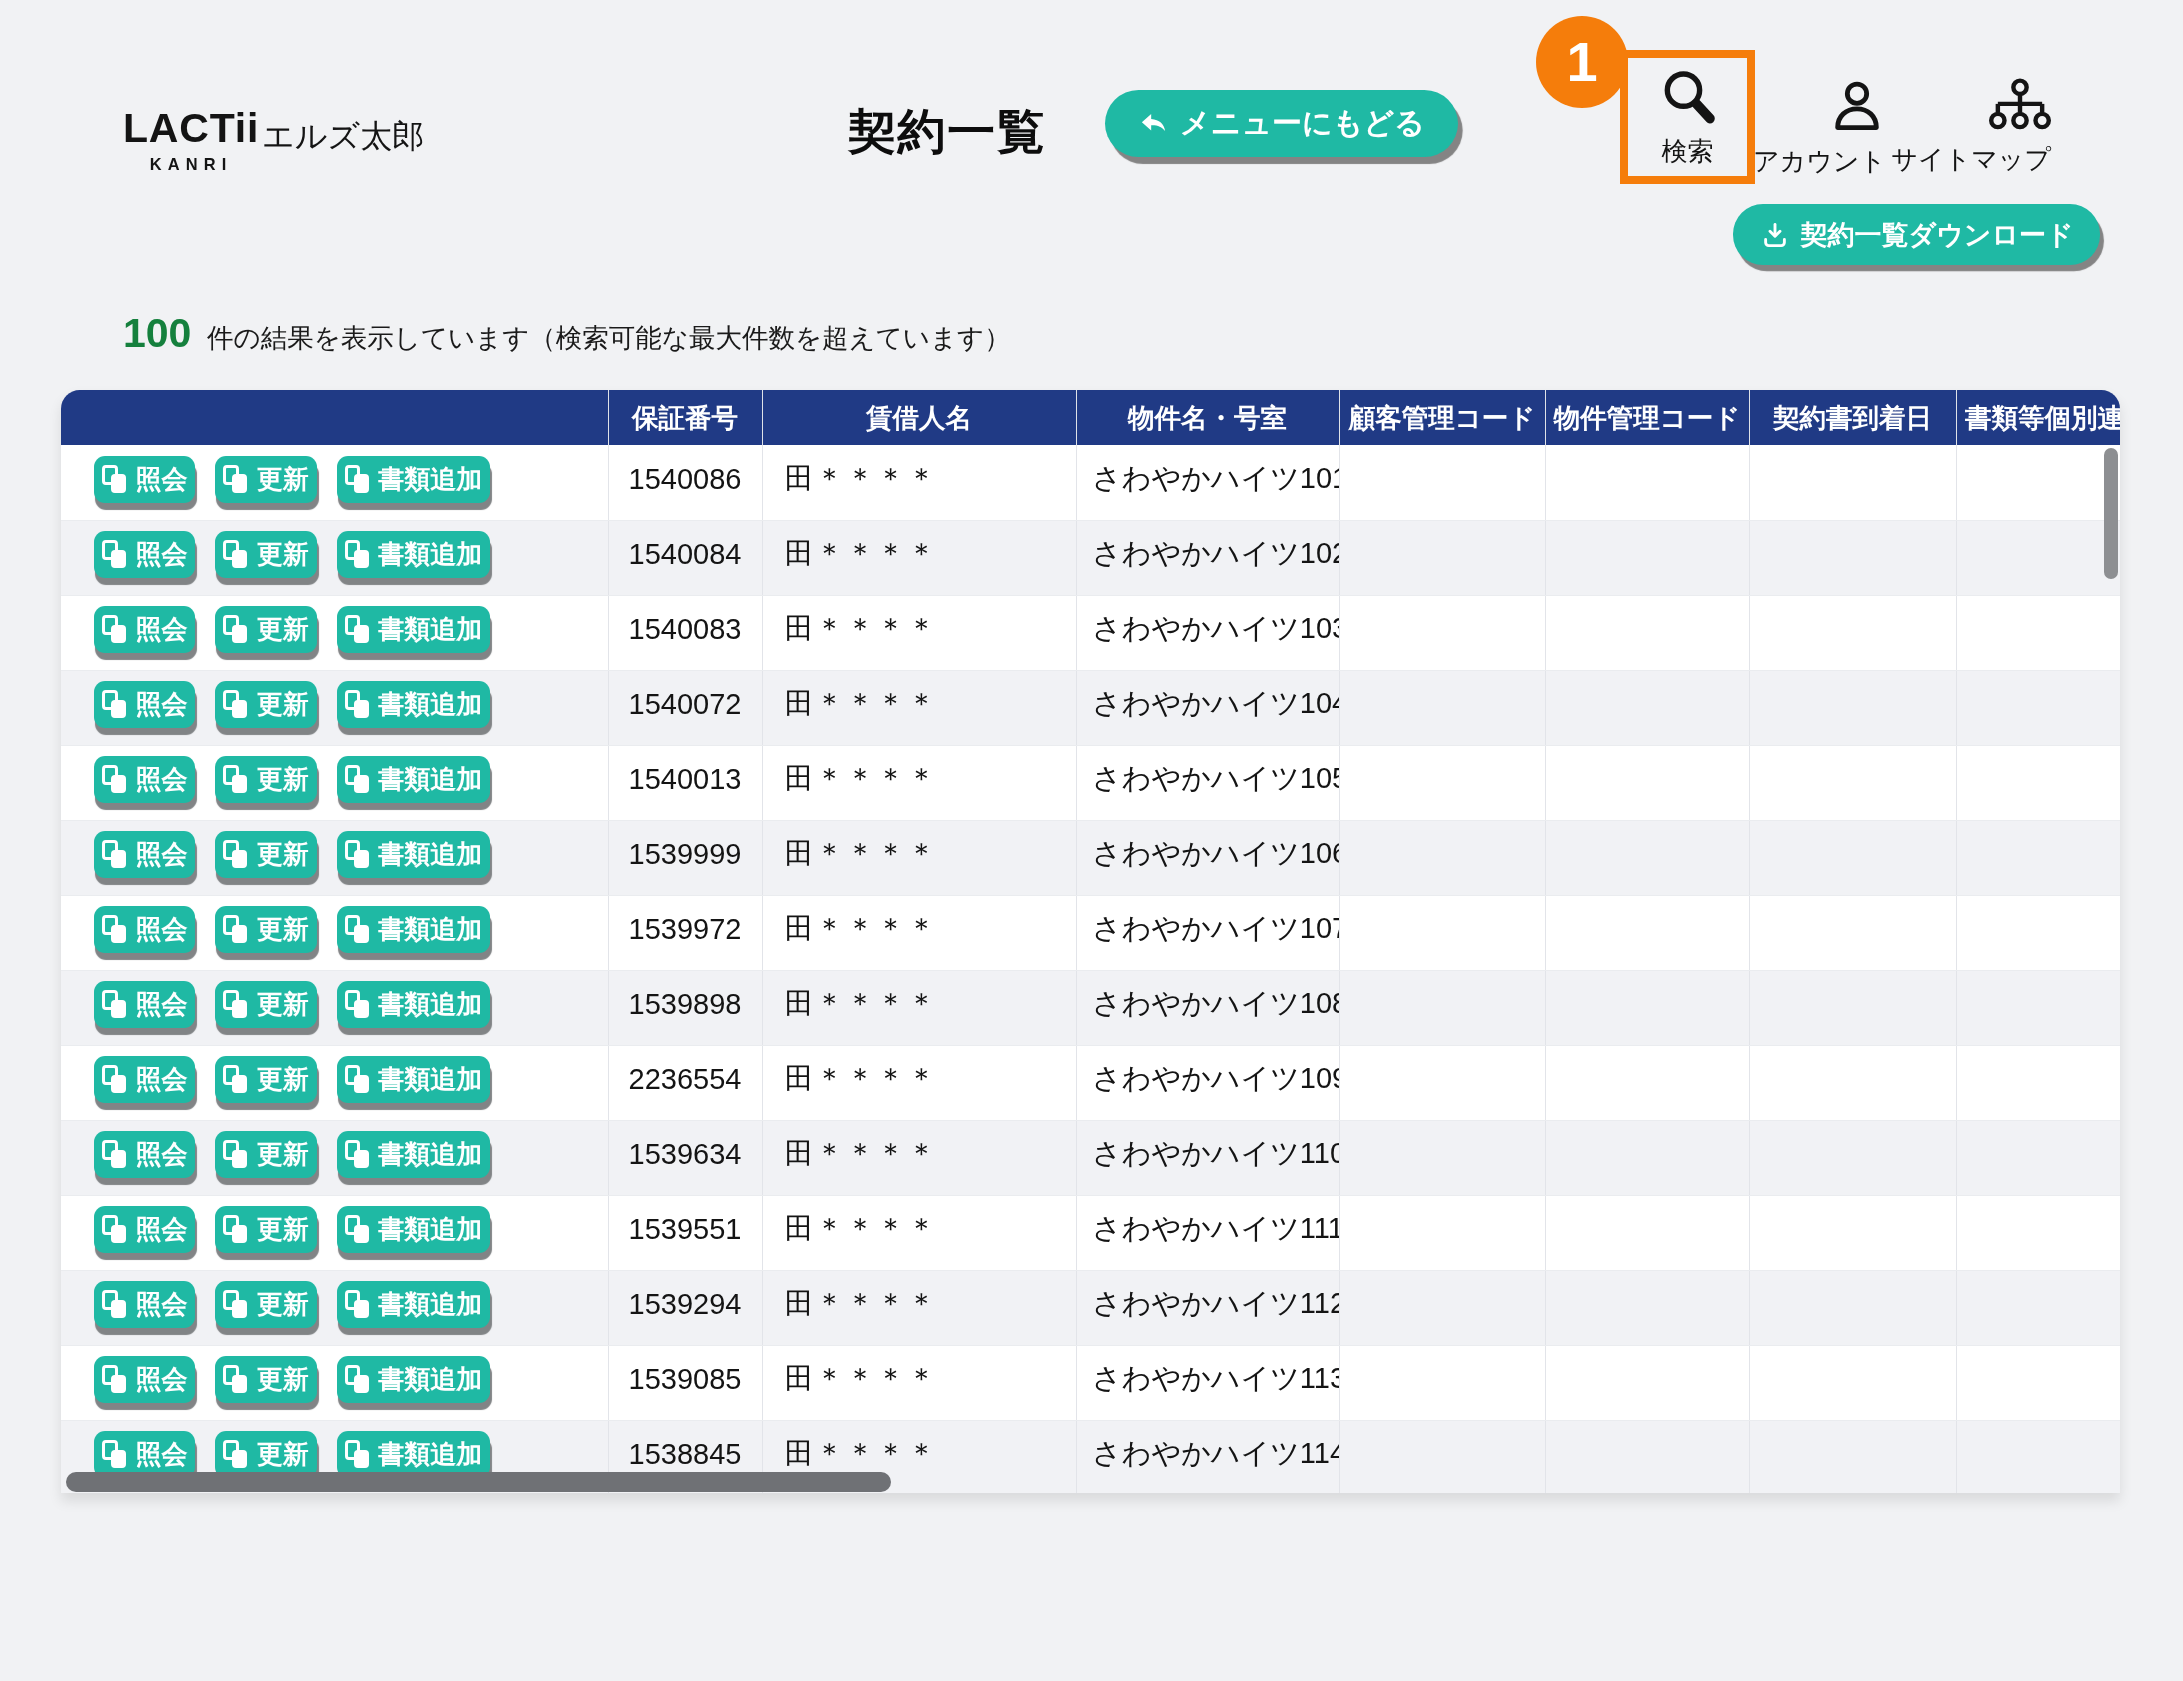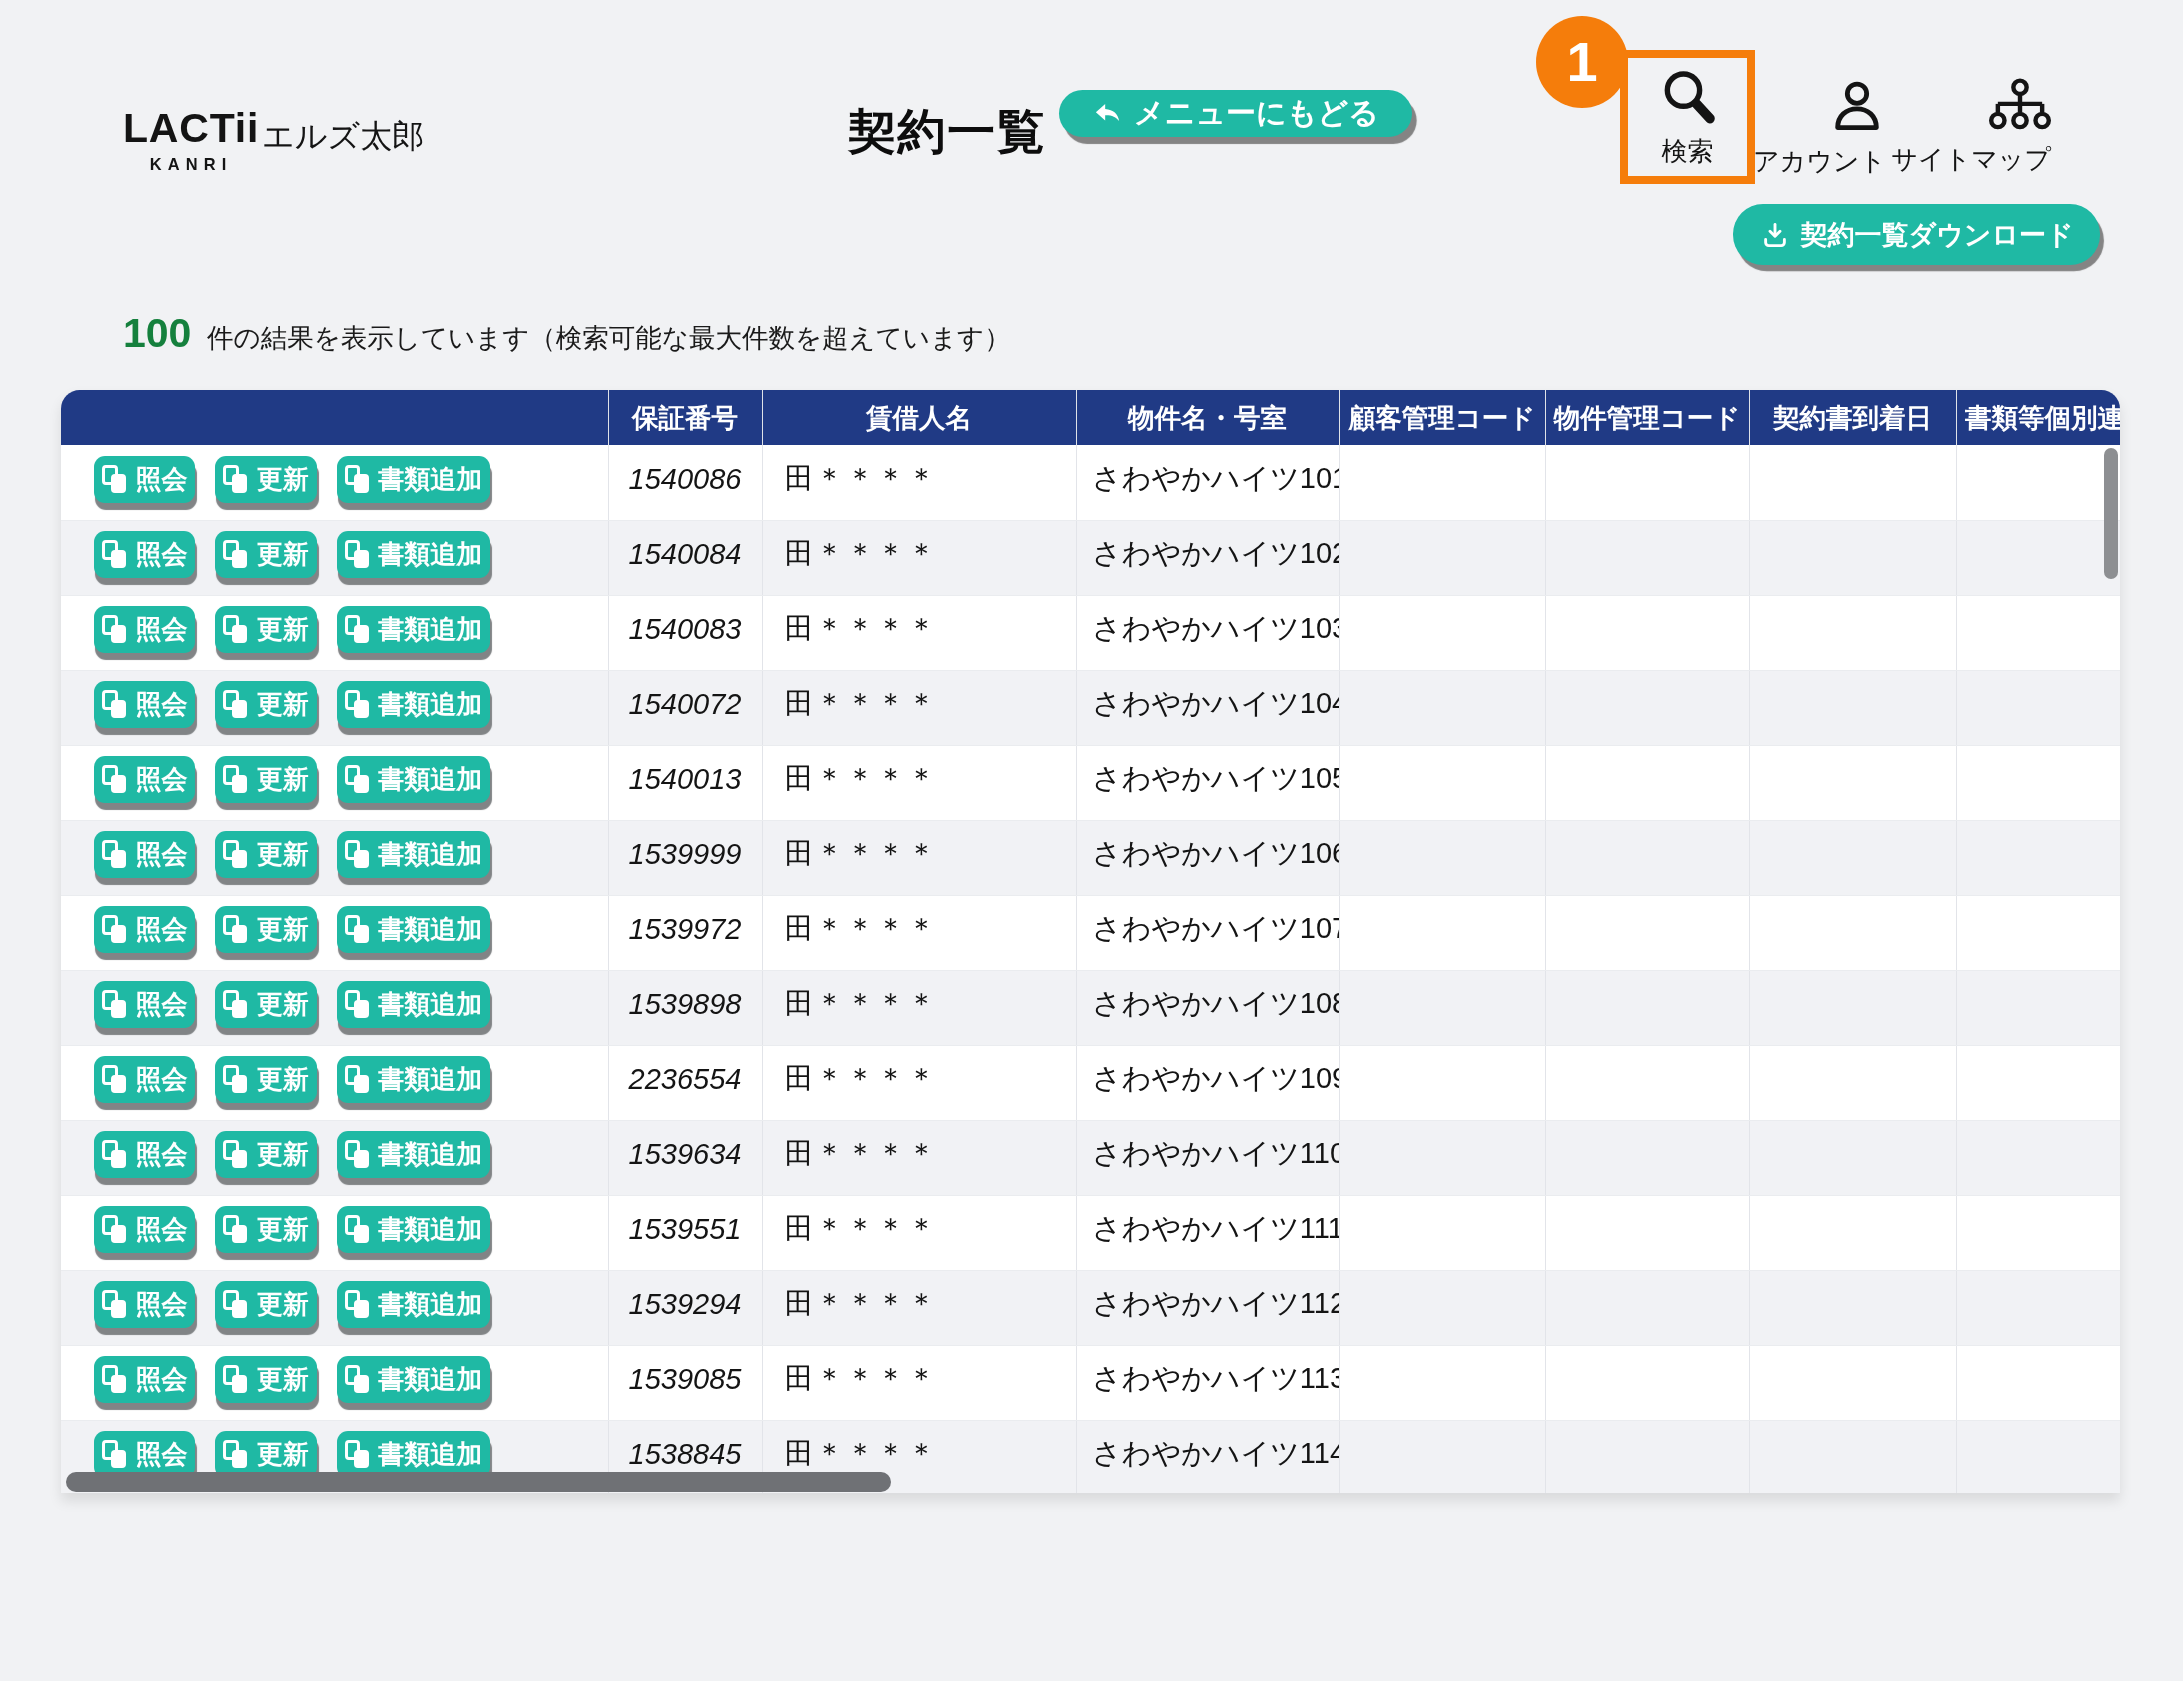--- a/index.html
+++ b/index.html
@@ -19,21 +19,21 @@
   .user-name { position:absolute; left:262px; top:115px; font-size:32px; color:#141414; }
 
   .page-title { position:absolute; left:848px; top:100px; font-size:48px; font-weight:900; letter-spacing:1.6px; color:#0d0d0d; }
 
   .btn-teal {
     display:inline-flex; align-items:center; justify-content:center; gap:11px;
     background:#1fb9a4; color:#fff; border:none; cursor:pointer;
     font-family:inherit; font-weight:700; white-space:nowrap;
   }
   .btn-back {
-    position:absolute; left:1059px; top:90px; height:47px; padding:0 33px;
+    position:absolute; left:1105px; top:90px; height:67px; padding:0 33px;
     border-radius:34px; font-size:30px;
     box-shadow:4.7px 7px 0.8px rgba(125,125,125,0.95);
   }
   .btn-download {
     position:absolute; left:1733px; top:204px; height:61px; padding:0 26.5px;
     border-radius:30px; font-size:27px;
     box-shadow:3.9px 6.2px 0.8px rgba(125,125,125,0.95);
   }
   .btn-back svg, .btn-download svg { flex:0 0 auto; }
 
@@ -84,21 +84,21 @@
   tbody td {
     height:75px; font-size:29px; color:#141414; vertical-align:middle;
     border-right:1.6px solid #e2e4e9; border-bottom:1.6px solid #eaecef;
     padding-bottom:6.2px; white-space:nowrap; overflow:hidden;
   }
   tbody td:last-child { border-right:none; }
   tbody tr:nth-child(odd)  td { background:#ffffff; }
   tbody tr:nth-child(even) td { background:#f1f2f5; }
 
   td.c-act   { padding-left:33px; }
-  td.c-num   { text-align:center;font-style:italic; }
+  td.c-num   { text-align:center; }
   td.c-tenant{ padding-left:22px; letter-spacing:1.6px; }
   td.c-prop  { padding-left:15.6px; }
 
   .act-wrap { display:flex; align-items:center; gap:20px; }
   .row-btn {
     display:inline-flex; align-items:center; gap:9.4px;
     height:47px; padding:0 8px; border:none; border-radius:11px;
     background:#1fb9a4; color:#fff; font-family:inherit;
     font-size:26px; font-weight:700; white-space:nowrap; cursor:pointer;
     box-shadow:1.6px 7px 0.8px rgba(122,125,128,0.95);

